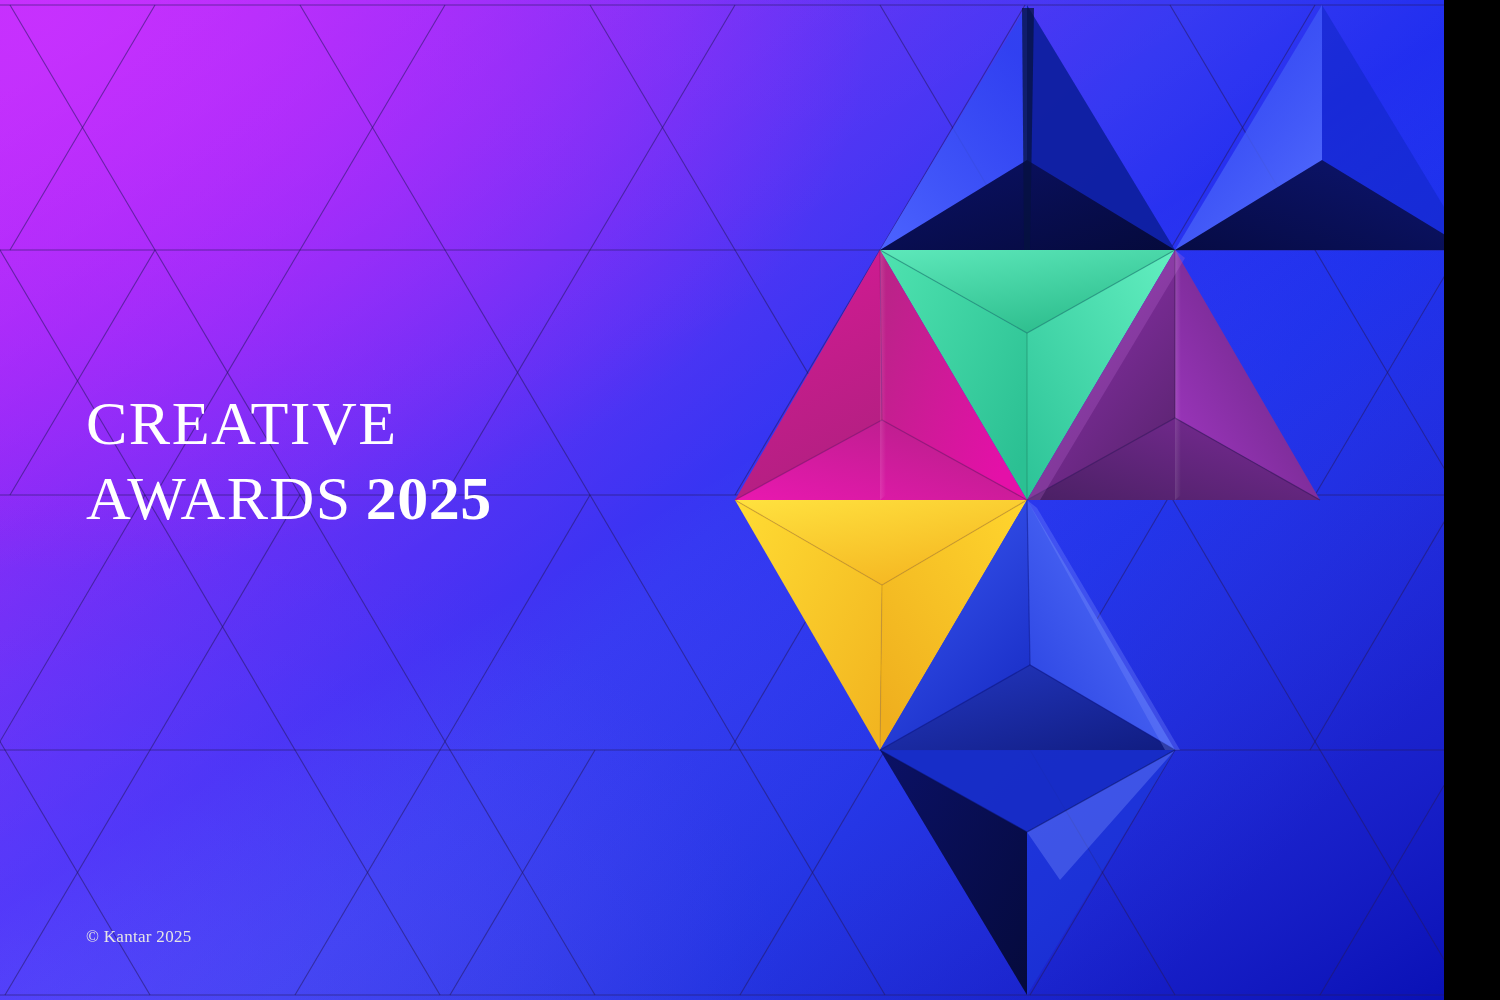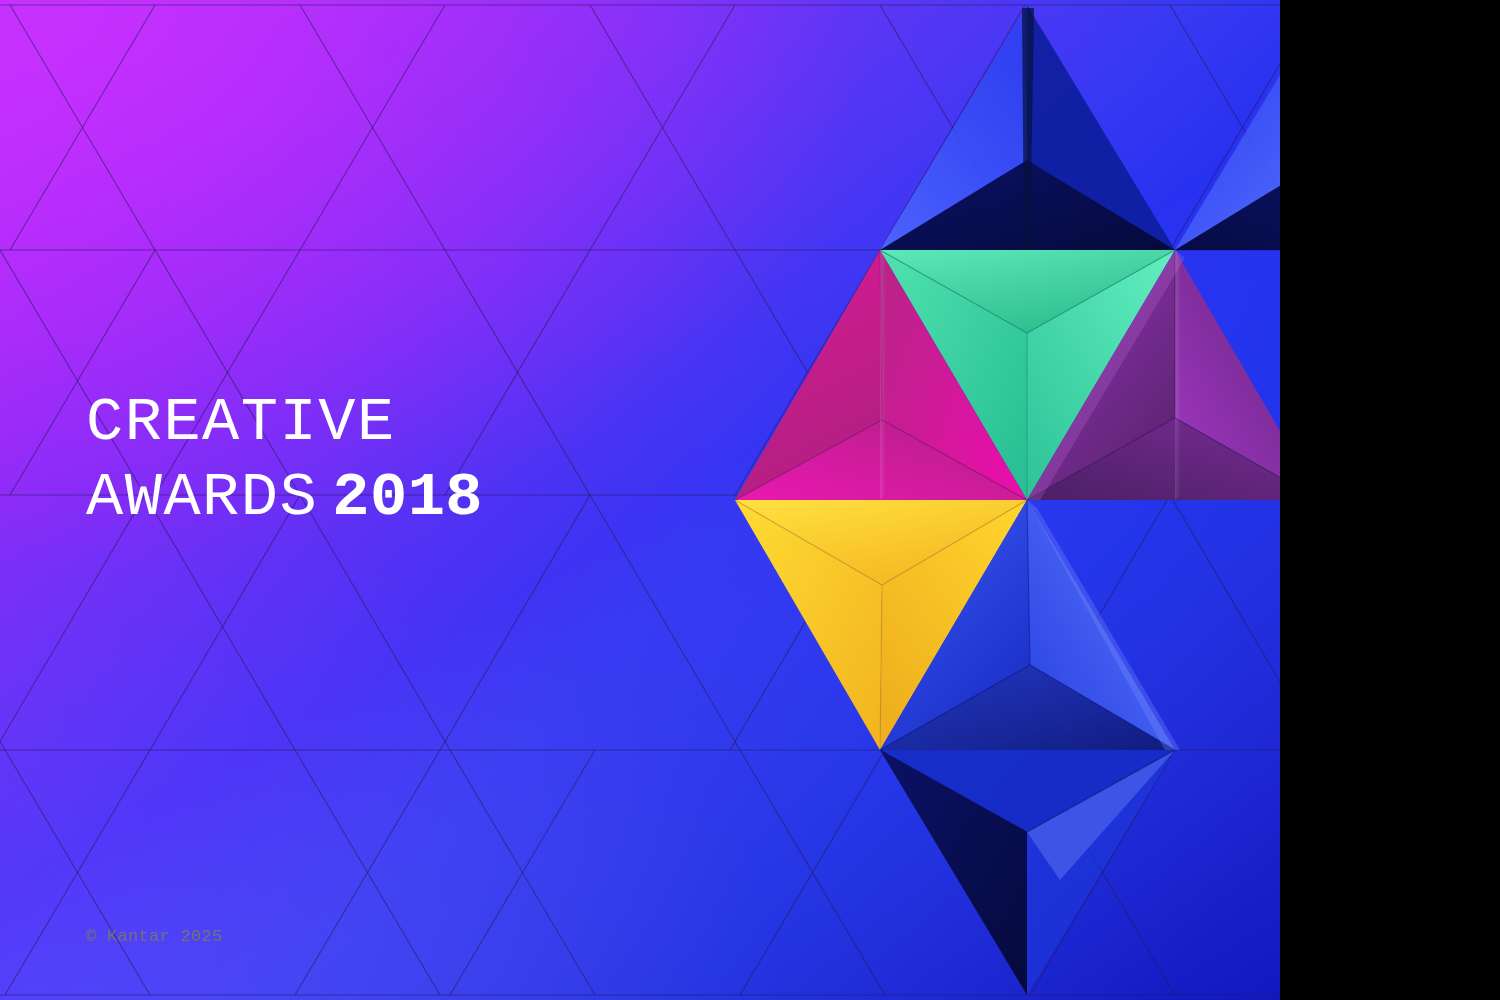--- a/index.html
+++ b/index.html
@@ -1,20 +1,20 @@
 <!DOCTYPE html>
 <html><head>
 <meta charset="utf-8">
 <style>
   html,body{margin:0;padding:0;background:#000;}
   #stage{
     position:relative;
-    width:1280px;height:1000px;
+    width:1444px;height:1000px;
     overflow:hidden;
-    font-family:Liberation Mono, monospace;
+    font-family:Liberation Serif, serif;
   }
   #bg, #grid, #art{
     position:absolute;left:0;top:0;width:1500px;height:1000px;
   }
   #bg{ z-index:0; }
   #grid{ z-index:1; }
   #art{ z-index:2; }
   .textlayer{ position:absolute; z-index:5; }
 
   #title-block{
@@ -31,21 +31,21 @@
   }
   .tl.light{ font-weight:300; }
   .tl.bold { font-weight:700; letter-spacing:0.5px; }
   .line1{ margin-bottom:13px; }
   .line2{ margin-bottom:13px; }
   .line3 .w-light{ font-weight:300; letter-spacing:1.5px; }
   .line3 .w-bold { font-weight:700; letter-spacing:0.5px; margin-left:14px;}
 
   #copyright{
     left:86px; top:927px;
-    color:#737373;
+    color:#e5e5e5;
     font-size:17px;
     font-weight:400;
     letter-spacing:0.3px;
     white-space:nowrap;
     user-select:none;
   }
 </style>
 </head>
 <body>
 
@@ -303,18 +303,18 @@
     </g>
 
     <g opacity="0.35">
       <polygon points="880,250 886,255 886,495 880,500" fill="url(#softEdge)"></polygon>
       <polygon points="1175,250 1181,255 1181,495 1175,500" fill="url(#softEdge)"></polygon>
     </g>
   </svg>
 
   <div id="title-block" class="textlayer">
     <span class="tl light line1">CREATIVE</span>
-    <span class="tl line3"><span class="w-light">AWARDS</span><span class="w-bold">2018</span></span>
+    <span class="tl line3"><span class="w-light">AWARDS</span><span class="w-bold">2025</span></span>
   </div>
 
   <div id="copyright" class="textlayer">© Kantar 2025</div>
 
 </div>
 
 </body></html>

